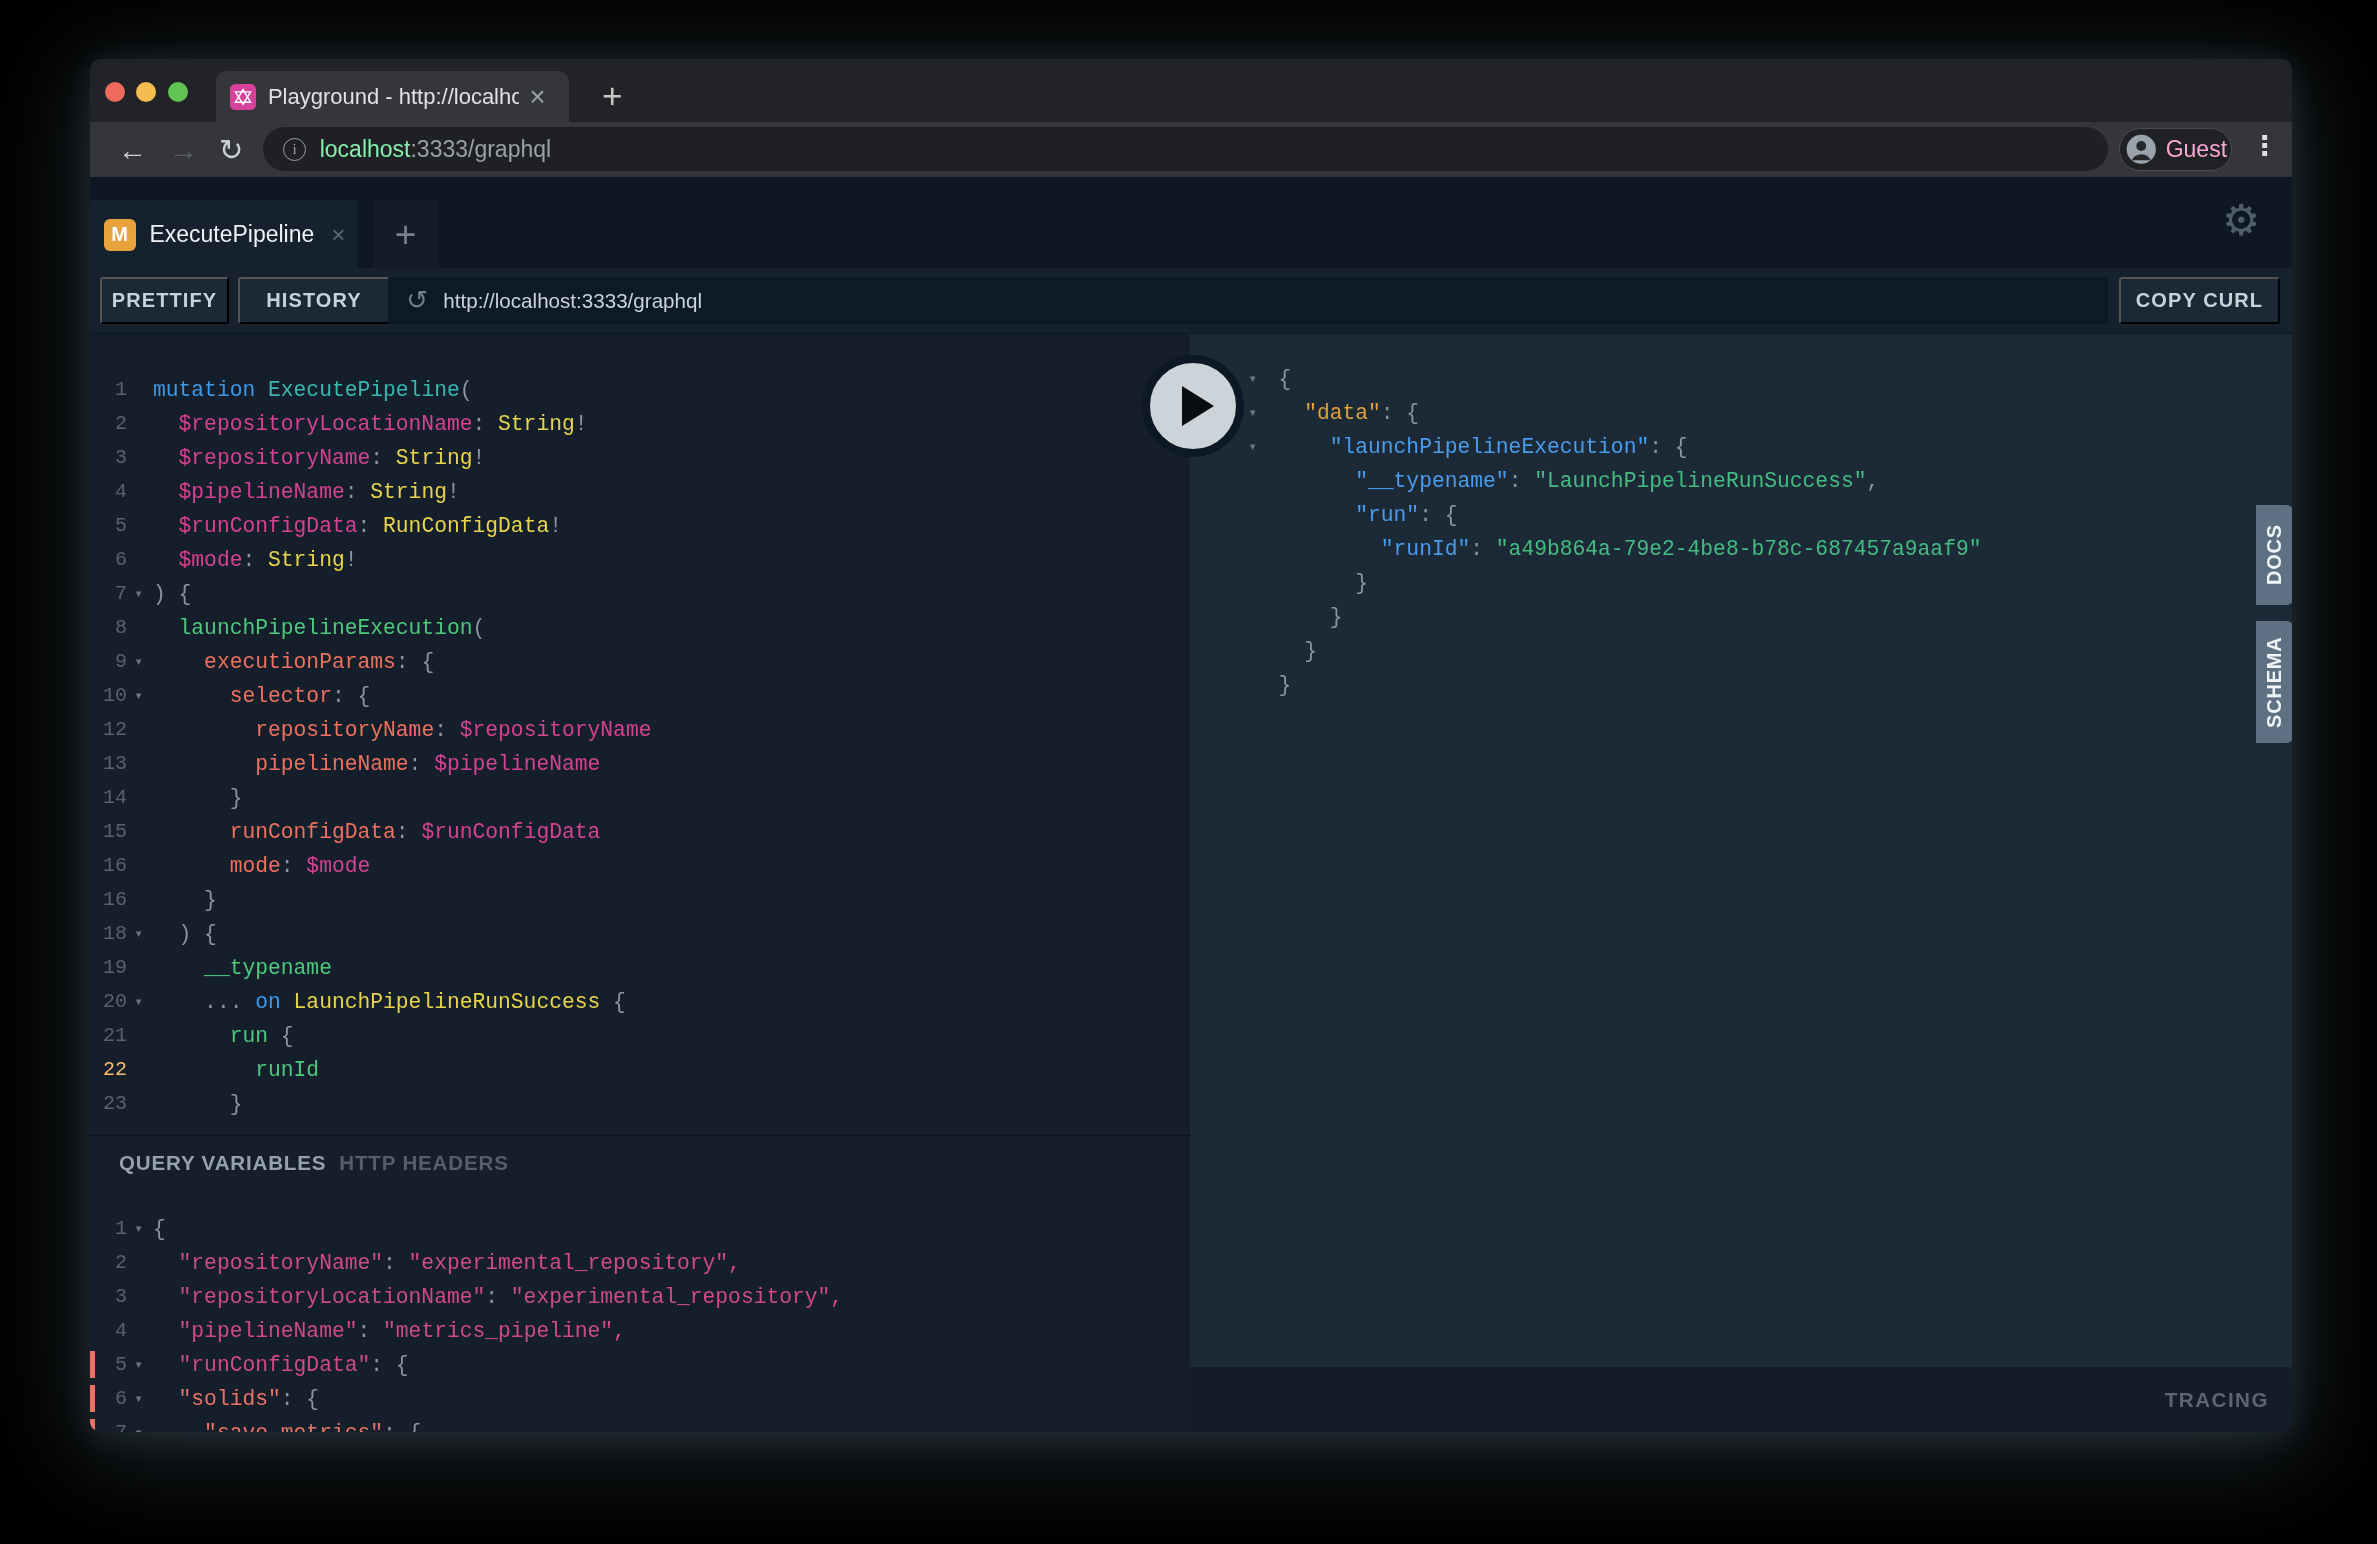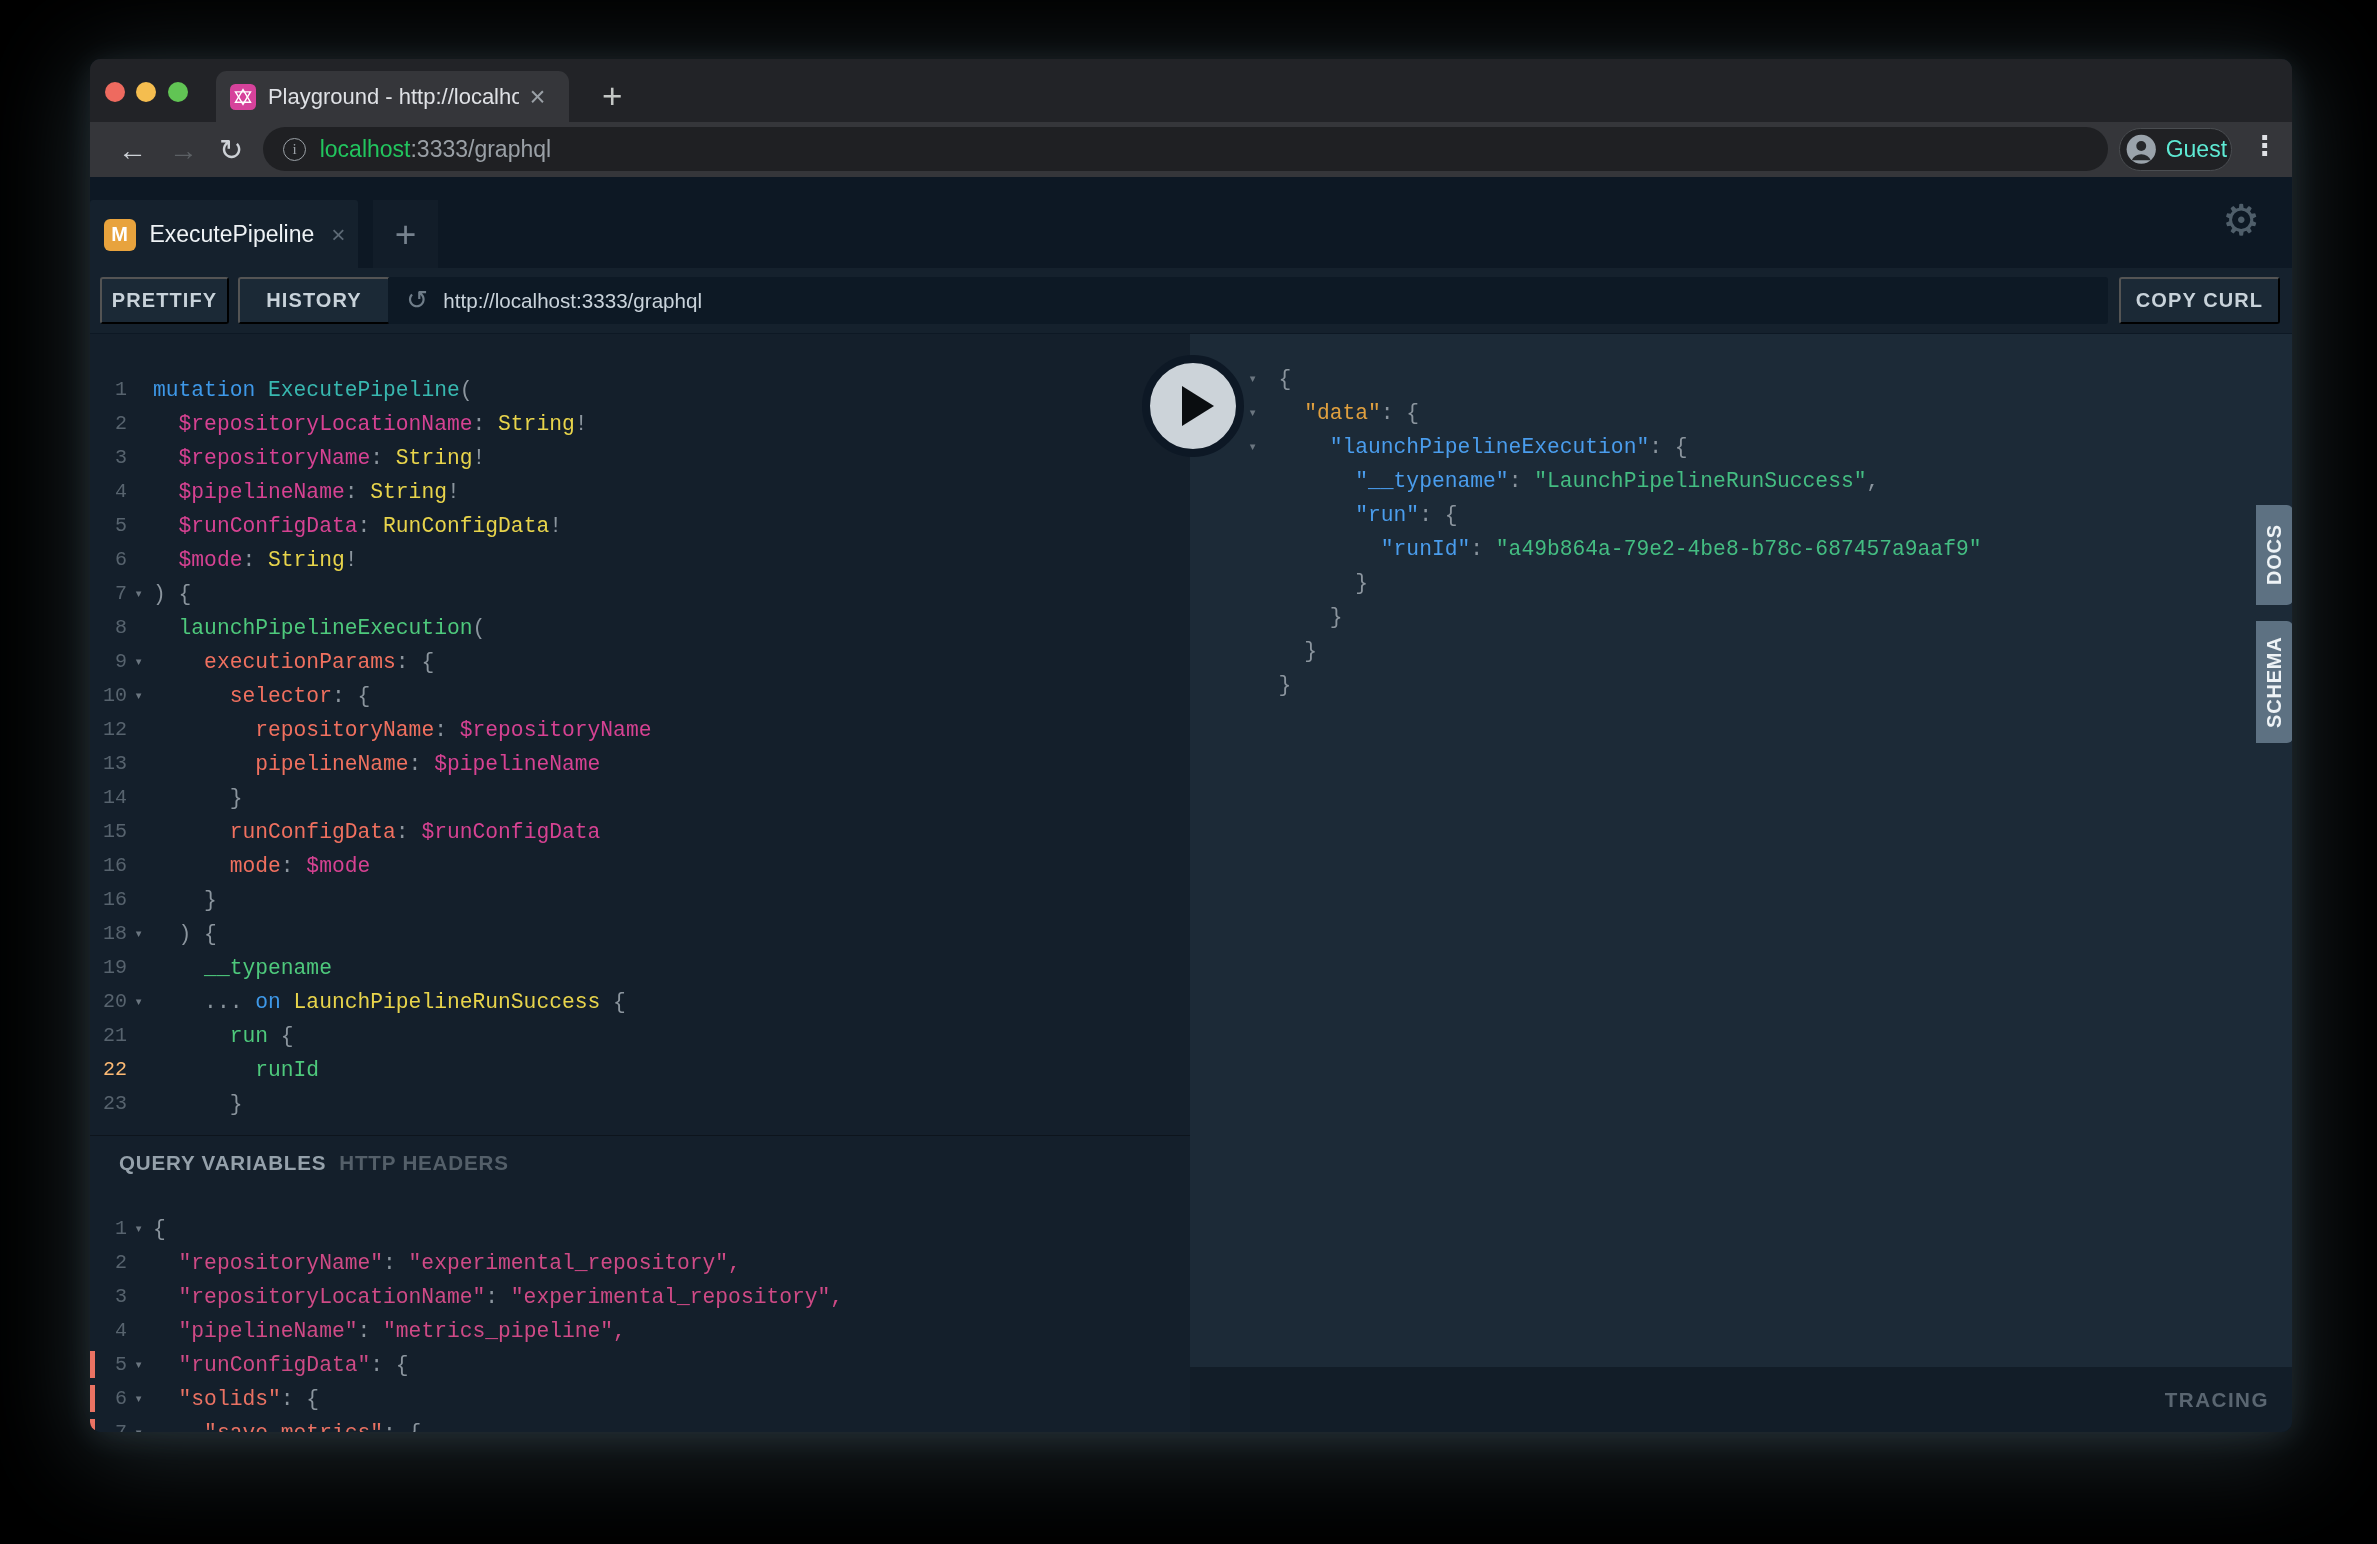--- a/index.html
+++ b/index.html
@@ -25,25 +25,25 @@
 
   
   .chrome-toolbar { position:absolute; left:0; top:63px; right:0; height:55px; background:#35363a; }
   .navic { position:absolute; top:10.7px; font-size:29px; color:#cdd1d6; line-height:34px; }
   .urlpill { position:absolute; left:173px; top:5.3px; width:1845px; height:44px; background:#1f2023;
              border-radius:22px; display:flex; align-items:center; padding-left:20px; }
   .infoic { width:23px; height:23px; border-radius:50%; border:1.9px solid #9aa0a6; color:#9aa0a6;
             font-family:"Liberation Serif",serif; font-size:15.2px; display:flex; align-items:center;
             justify-content:center; flex:none; }
   .urltext { margin-left:13.7px; font-size:23px; white-space:nowrap; }
-  .urltext .host { color:#22c55e; } .urltext .rest { color:#9aa0a6; }
+  .urltext .host { color:#86efac; } .urltext .rest { color:#9aa0a6; }
   .guestpill { position:absolute; left:2029px; top:6.1px; width:113px; height:43px; background:#202124;
                border:0.8px solid #4a4d51; border-radius:21.3px; display:flex; align-items:center;
                padding-left:6.1px; }
-  .guestpill .glabel { color:#5eead4; font-size:23px; margin-left:9.1px; }
+  .guestpill .glabel { color:#f9a8d4; font-size:23px; margin-left:9.1px; }
   .kebab { position:absolute; left:2161px; top:7.6px; color:#dfe1e5; font-size:27.4px; font-weight:700; }
 
   
   .playground { position:absolute; left:0; top:118px; right:0; bottom:0; background:#0d1824; }
   .pg-tabstrip { position:absolute; left:0; top:0; right:0; height:91px; background:#0d1824; }
   .sess-tab { position:absolute; left:0; top:23px; width:268px; height:69px; background:#15212d;
               border-radius:3px 3px 0 0; display:flex; align-items:center; padding:0 13.7px; }
   .mbadge { width:32px; height:32px; border-radius:6.1px; color:#fff; font-weight:700; font-size:20px;
             display:flex; align-items:center; justify-content:center; flex:none; }
   .sess-title { color:#eef2f5; font-size:23px; margin-left:13.7px; white-space:nowrap; }

